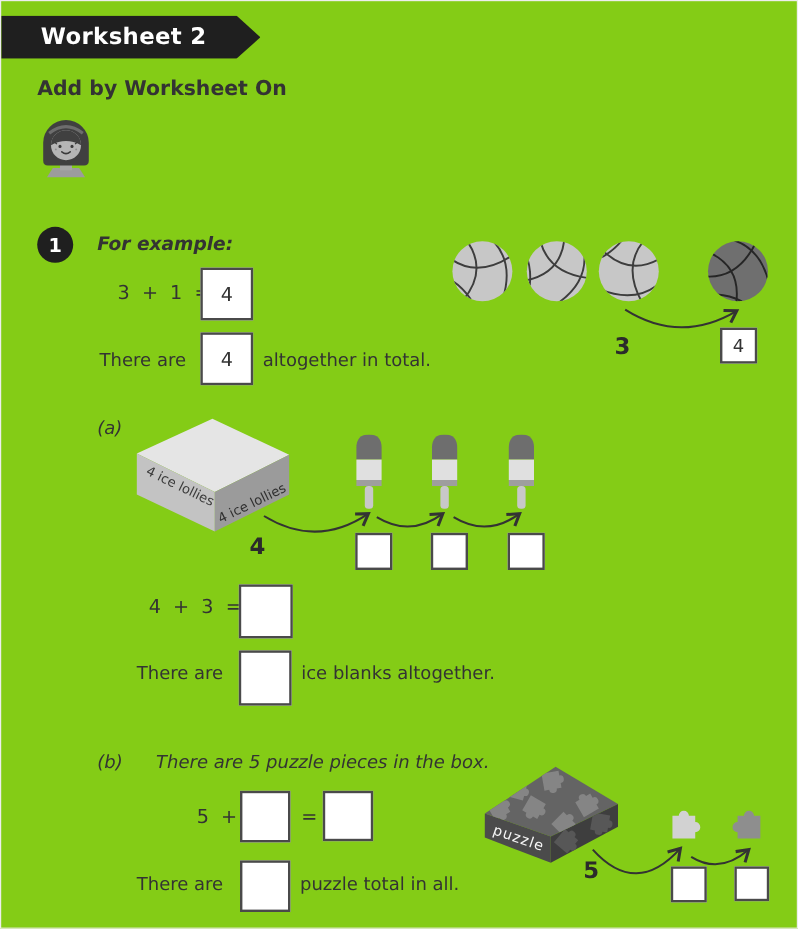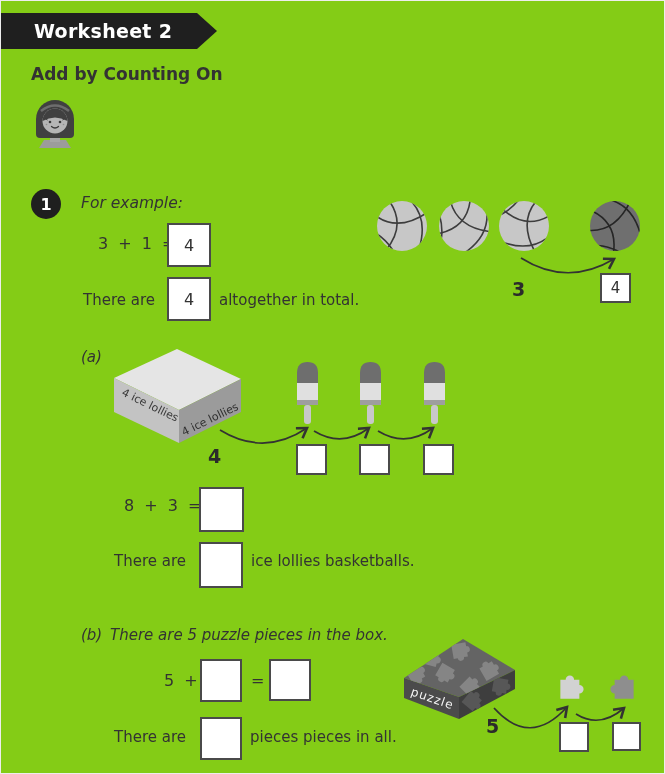--- a/index.html
+++ b/index.html
@@ -3,21 +3,21 @@
 <meta charset="utf-8">
 <style>
   html,body{margin:0;padding:0;background:#fff;}
   .page{position:relative;width:665px;height:774px;background:#84cc16;
         font-family:"DejaVu Sans","Liberation Sans",sans-serif;color:#333;
         overflow:hidden;box-sizing:border-box;border:1px solid #ededed;}
   .abs{position:absolute;}
   .t{position:absolute;white-space:nowrap;font-size:15px;color:#333;}
   .it{font-style:italic;}
   .b{font-weight:bold;}
-  .semib{font-weight:400;}
+  .semib{font-weight:700;}
   .eq{font-size:16px;word-spacing:5px;}
   .cnt{font-weight:bold;font-size:19px;color:#2b2b2b;}
   .abox{position:absolute;background:#fff;border:2px solid #4a4a4a;box-sizing:border-box;
         display:flex;align-items:center;justify-content:center;font-size:16px;color:#333;}
   .banner{position:absolute;left:0;top:12px;width:216px;height:36px;background:#1f1f1f;
         clip-path:polygon(0 0,196px 0,100% 50%,196px 100%,0 100%);
         display:flex;align-items:center;}
   .banner span{color:#fff;font-weight:bold;font-size:19px;padding-left:33px;letter-spacing:.3px;}
   .badge{position:absolute;width:30px;height:30px;border-radius:50%;background:#1f1f1f;color:#fff;
         display:flex;align-items:center;justify-content:center;font-weight:bold;font-size:16px;}
@@ -48,21 +48,21 @@
       <path id="pz" d="M4,12 h5 a4,4 0 1 1 8,0 h5 v5 a4,4 0 1 1 0,8 v5 h-18 z"></path>
       <marker id="ah" markerWidth="9" markerHeight="9" refX="6.5" refY="4.5" orient="auto">
         <path d="M1,1 L6.5,4.5 L1,8" stroke="#333" stroke-width="1.5" fill="none"></path>
       </marker>
     </defs>
   </svg>
 
   <div class="banner">
     <span>Worksheet 2</span>
   </div>
-  <div class="t b" style="left:30px;top:63px;font-size:17px">Add by Counting On</div>
+  <div class="t b" style="left:30px;top:63px;font-size:17px">Add by Worksheet On</div>
 
   <svg class="abs" style="left:30px;top:95px" width="48" height="52" viewBox="0 0 48 52" xmlns="http://www.w3.org/2000/svg">
     <path d="M8,52 L13,44 H35 L40,52 Z" fill="#9c9c9c"></path>
     <rect x="19" y="36" width="10" height="10" fill="#a6a6a6"></rect>
     <path d="M5,23 a19,19 0 0 1 38,0 v15 q0,4 -4,4 h-30 q-4,0 -4,-4 Z" fill="#404040"></path>
     <path d="M10,15 Q24,4 38,15" stroke="#6d6d6d" stroke-width="2.5" fill="none"></path>
     <circle cx="24" cy="25" r="12.5" fill="#b5b5b5"></circle>
     <path d="M11.5,25 a12.5,12.5 0 0 1 25,0 q-12.5,-7 -25,0 Z" fill="#404040"></path>
     <circle cx="19" cy="26" r="1.3" fill="#3a3a3a"></circle>
     <circle cx="29" cy="26" r="1.3" fill="#3a3a3a"></circle>
@@ -139,31 +139,31 @@
     <svg class="abs" style="left:205px;top:413px" width="240" height="46" viewBox="0 0 240 46">
       <path d="M14,16 Q58,43 101,14" stroke="#333" stroke-width="1.7" fill="none" marker-end="url(#ah)"></path>
       <path d="M108,17 Q136,34 163,14" stroke="#333" stroke-width="1.7" fill="none" marker-end="url(#ah)"></path>
       <path d="M172,17 Q200,34 227,14" stroke="#333" stroke-width="1.7" fill="none" marker-end="url(#ah)"></path>
     </svg>
     <div class="t cnt" style="left:207px;top:444px">4</div>
     <div class="abox" style="left:295px;top:443px;width:31px;height:31px"></div>
     <div class="abox" style="left:358px;top:443px;width:31px;height:31px"></div>
     <div class="abox" style="left:422px;top:443px;width:31px;height:31px"></div>
 
-    <div class="t eq" style="left:123px;top:495px">8 + 3 =</div>
+    <div class="t eq" style="left:123px;top:495px">4 + 3 =</div>
     <div class="abox" style="left:198px;top:486px;width:45px;height:45px"></div>
 
     <div class="t" style="left:113px;top:551px">There are</div>
     <div class="abox" style="left:198px;top:541px;width:44px;height:46px"></div>
-    <div class="t" style="left:250px;top:551px">ice lollies basketballs.</div>
+    <div class="t" style="left:250px;top:551px">ice blanks altogether.</div>
   </div>
 
   <div>
     <div class="t it" style="left:80px;top:625px">(b)</div>
-    <div class="t it" style="left:109px;top:625px">There are 5 puzzle pieces in the box.</div>
+    <div class="t it" style="left:129px;top:625px">There are 5 puzzle pieces in the box.</div>
 
     <div class="t eq" style="left:163px;top:670px">5 +</div>
     <div class="abox" style="left:199px;top:658px;width:42px;height:43px"></div>
     <div class="t eq" style="left:250px;top:670px">=</div>
     <div class="abox" style="left:268px;top:658px;width:42px;height:42px"></div>
 
     <svg class="abs" style="left:402px;top:637px" width="115" height="82" viewBox="0 0 115 82">
       <clipPath id="pztop">
           <polygon points="60,1 112,32 56,59 1,40"></polygon>
         </clipPath>
@@ -202,16 +202,16 @@
     <svg class="abs" style="left:483px;top:694px" width="155" height="48" viewBox="0 0 155 48">
       <path d="M10,13 Q46,53 83,12" stroke="#333" stroke-width="1.7" fill="none" marker-end="url(#ah)"></path>
       <path d="M92,19 Q116,34 140,13" stroke="#333" stroke-width="1.7" fill="none" marker-end="url(#ah)"></path>
     </svg>
     <div class="t cnt" style="left:485px;top:714px">5</div>
     <div class="abox" style="left:558px;top:721px;width:30px;height:30px"></div>
     <div class="abox" style="left:611px;top:721px;width:29px;height:29px"></div>
 
     <div class="t" style="left:113px;top:727px">There are</div>
     <div class="abox" style="left:199px;top:716px;width:42px;height:43px"></div>
-    <div class="t" style="left:249px;top:727px">pieces pieces in all.</div>
+    <div class="t" style="left:249px;top:727px">puzzle total in all.</div>
   </div>
 
 </div>
 
 </body></html>

